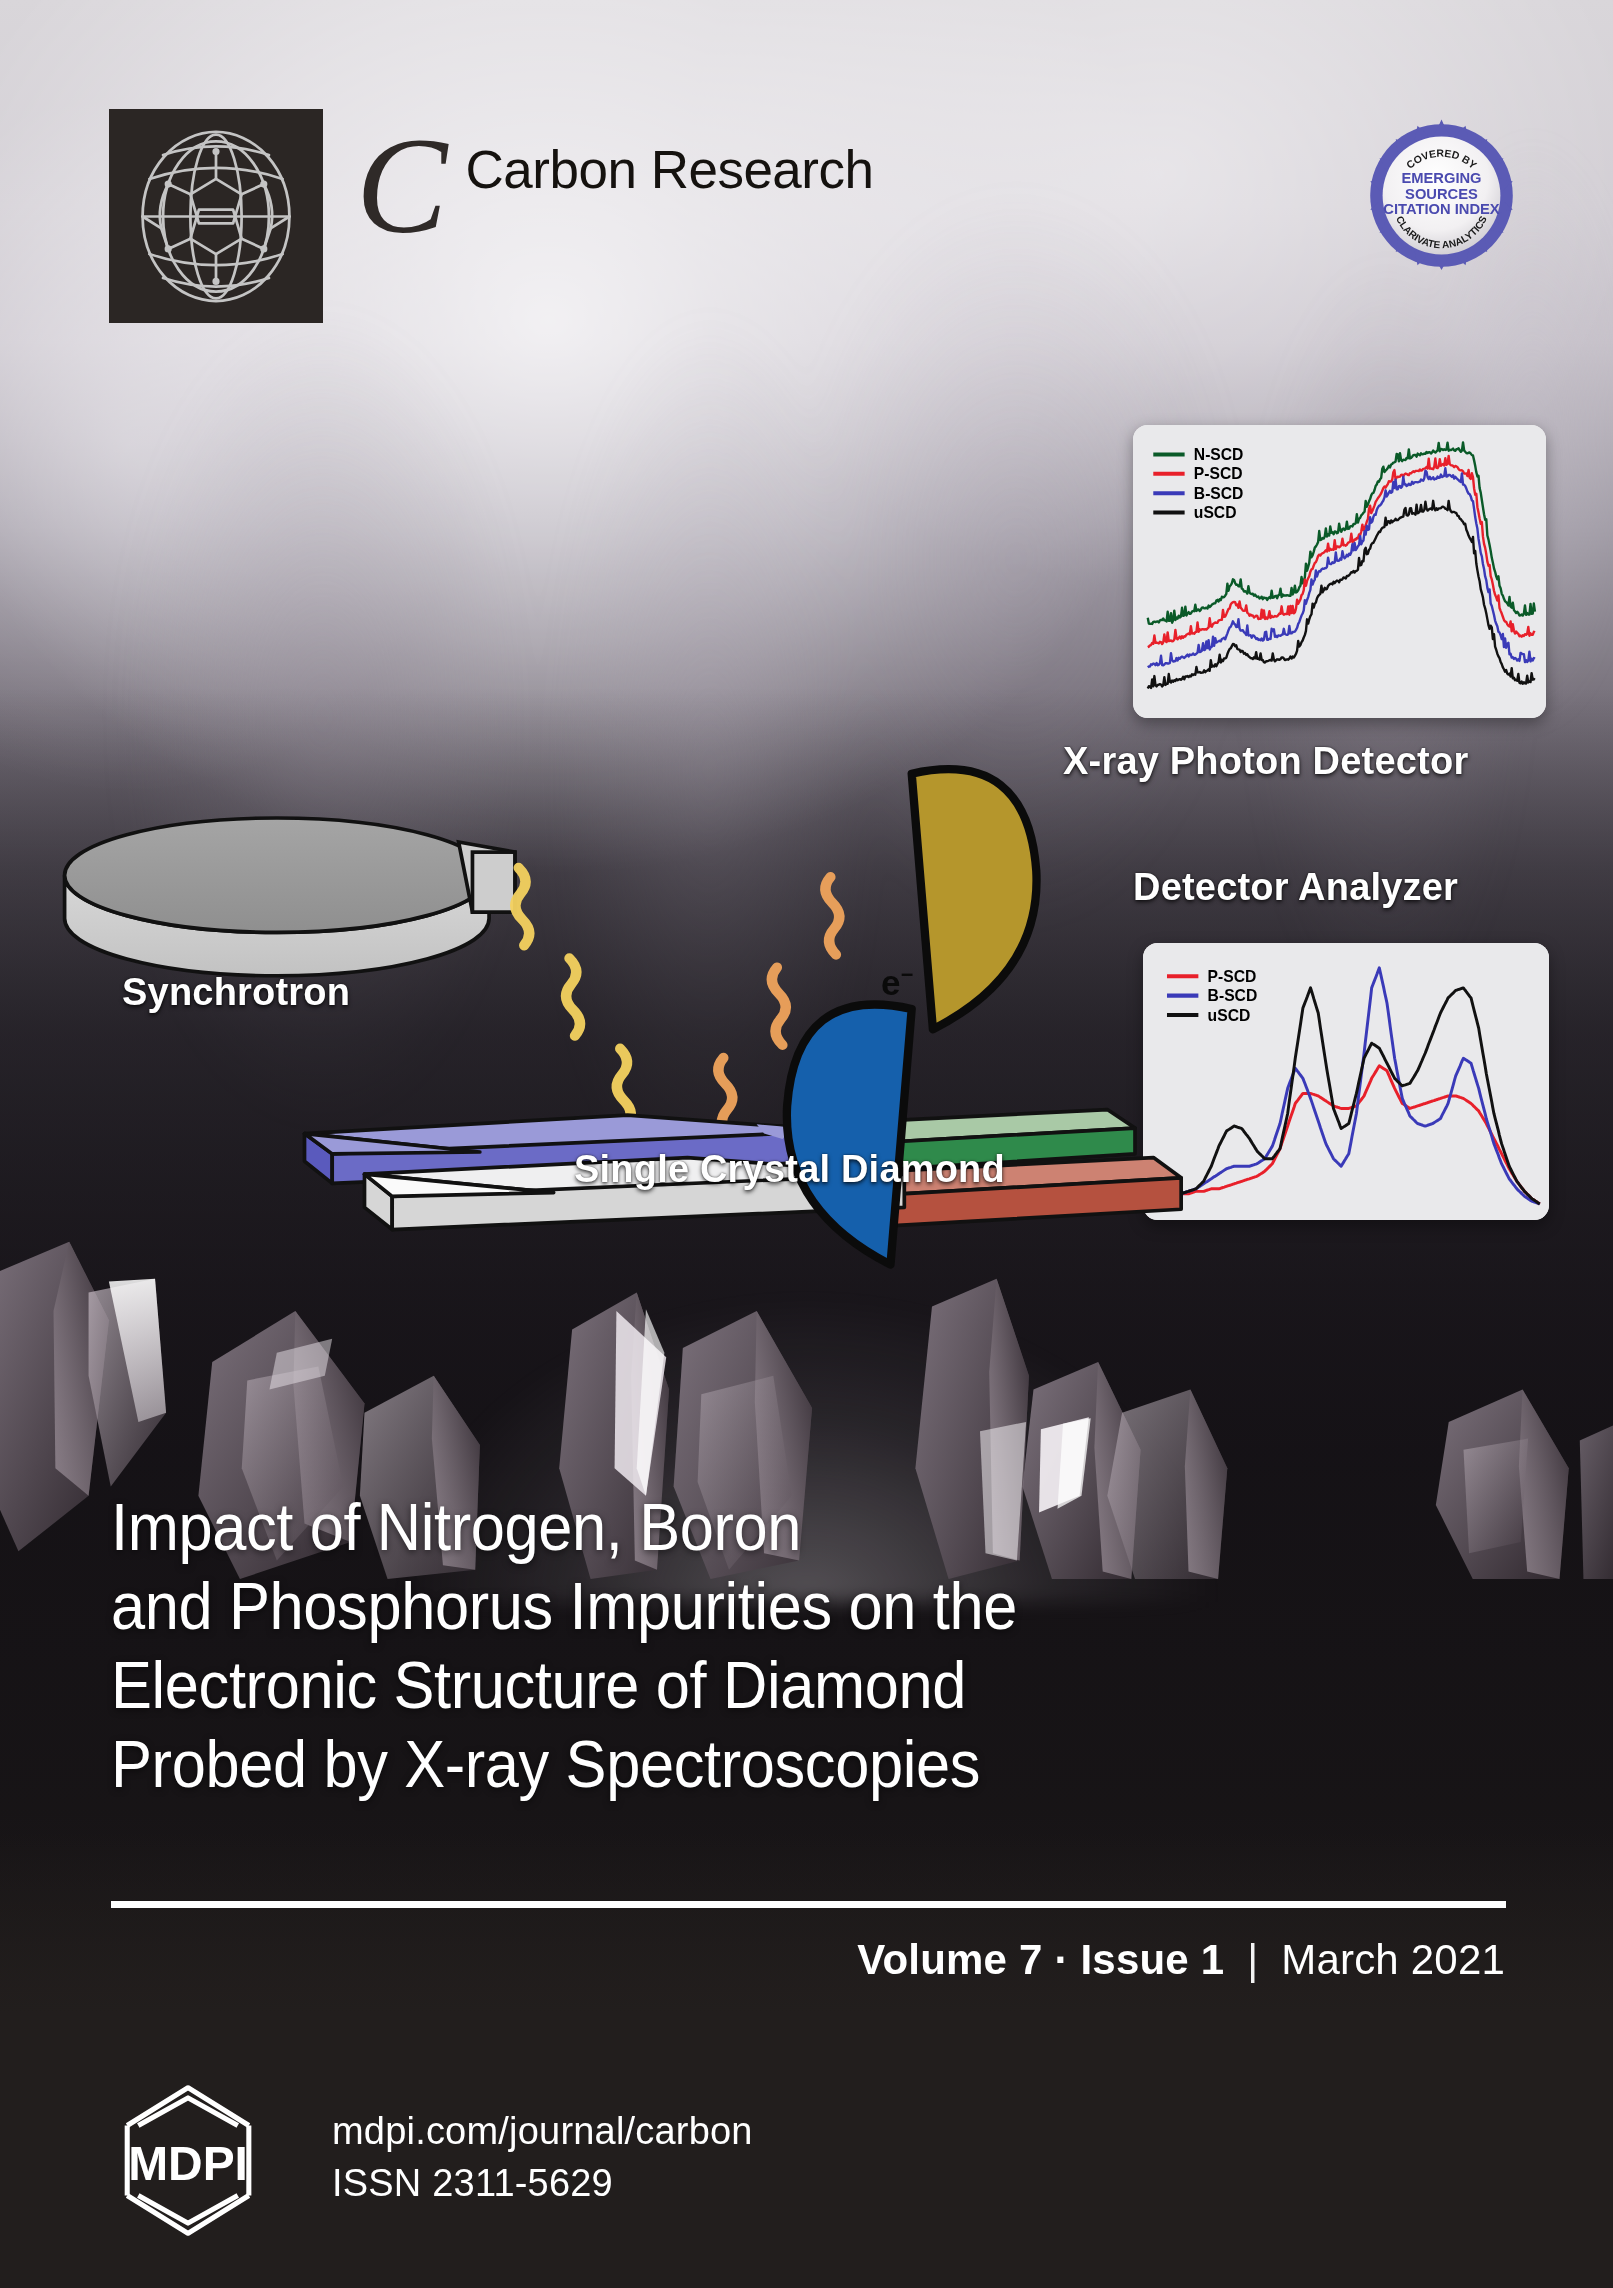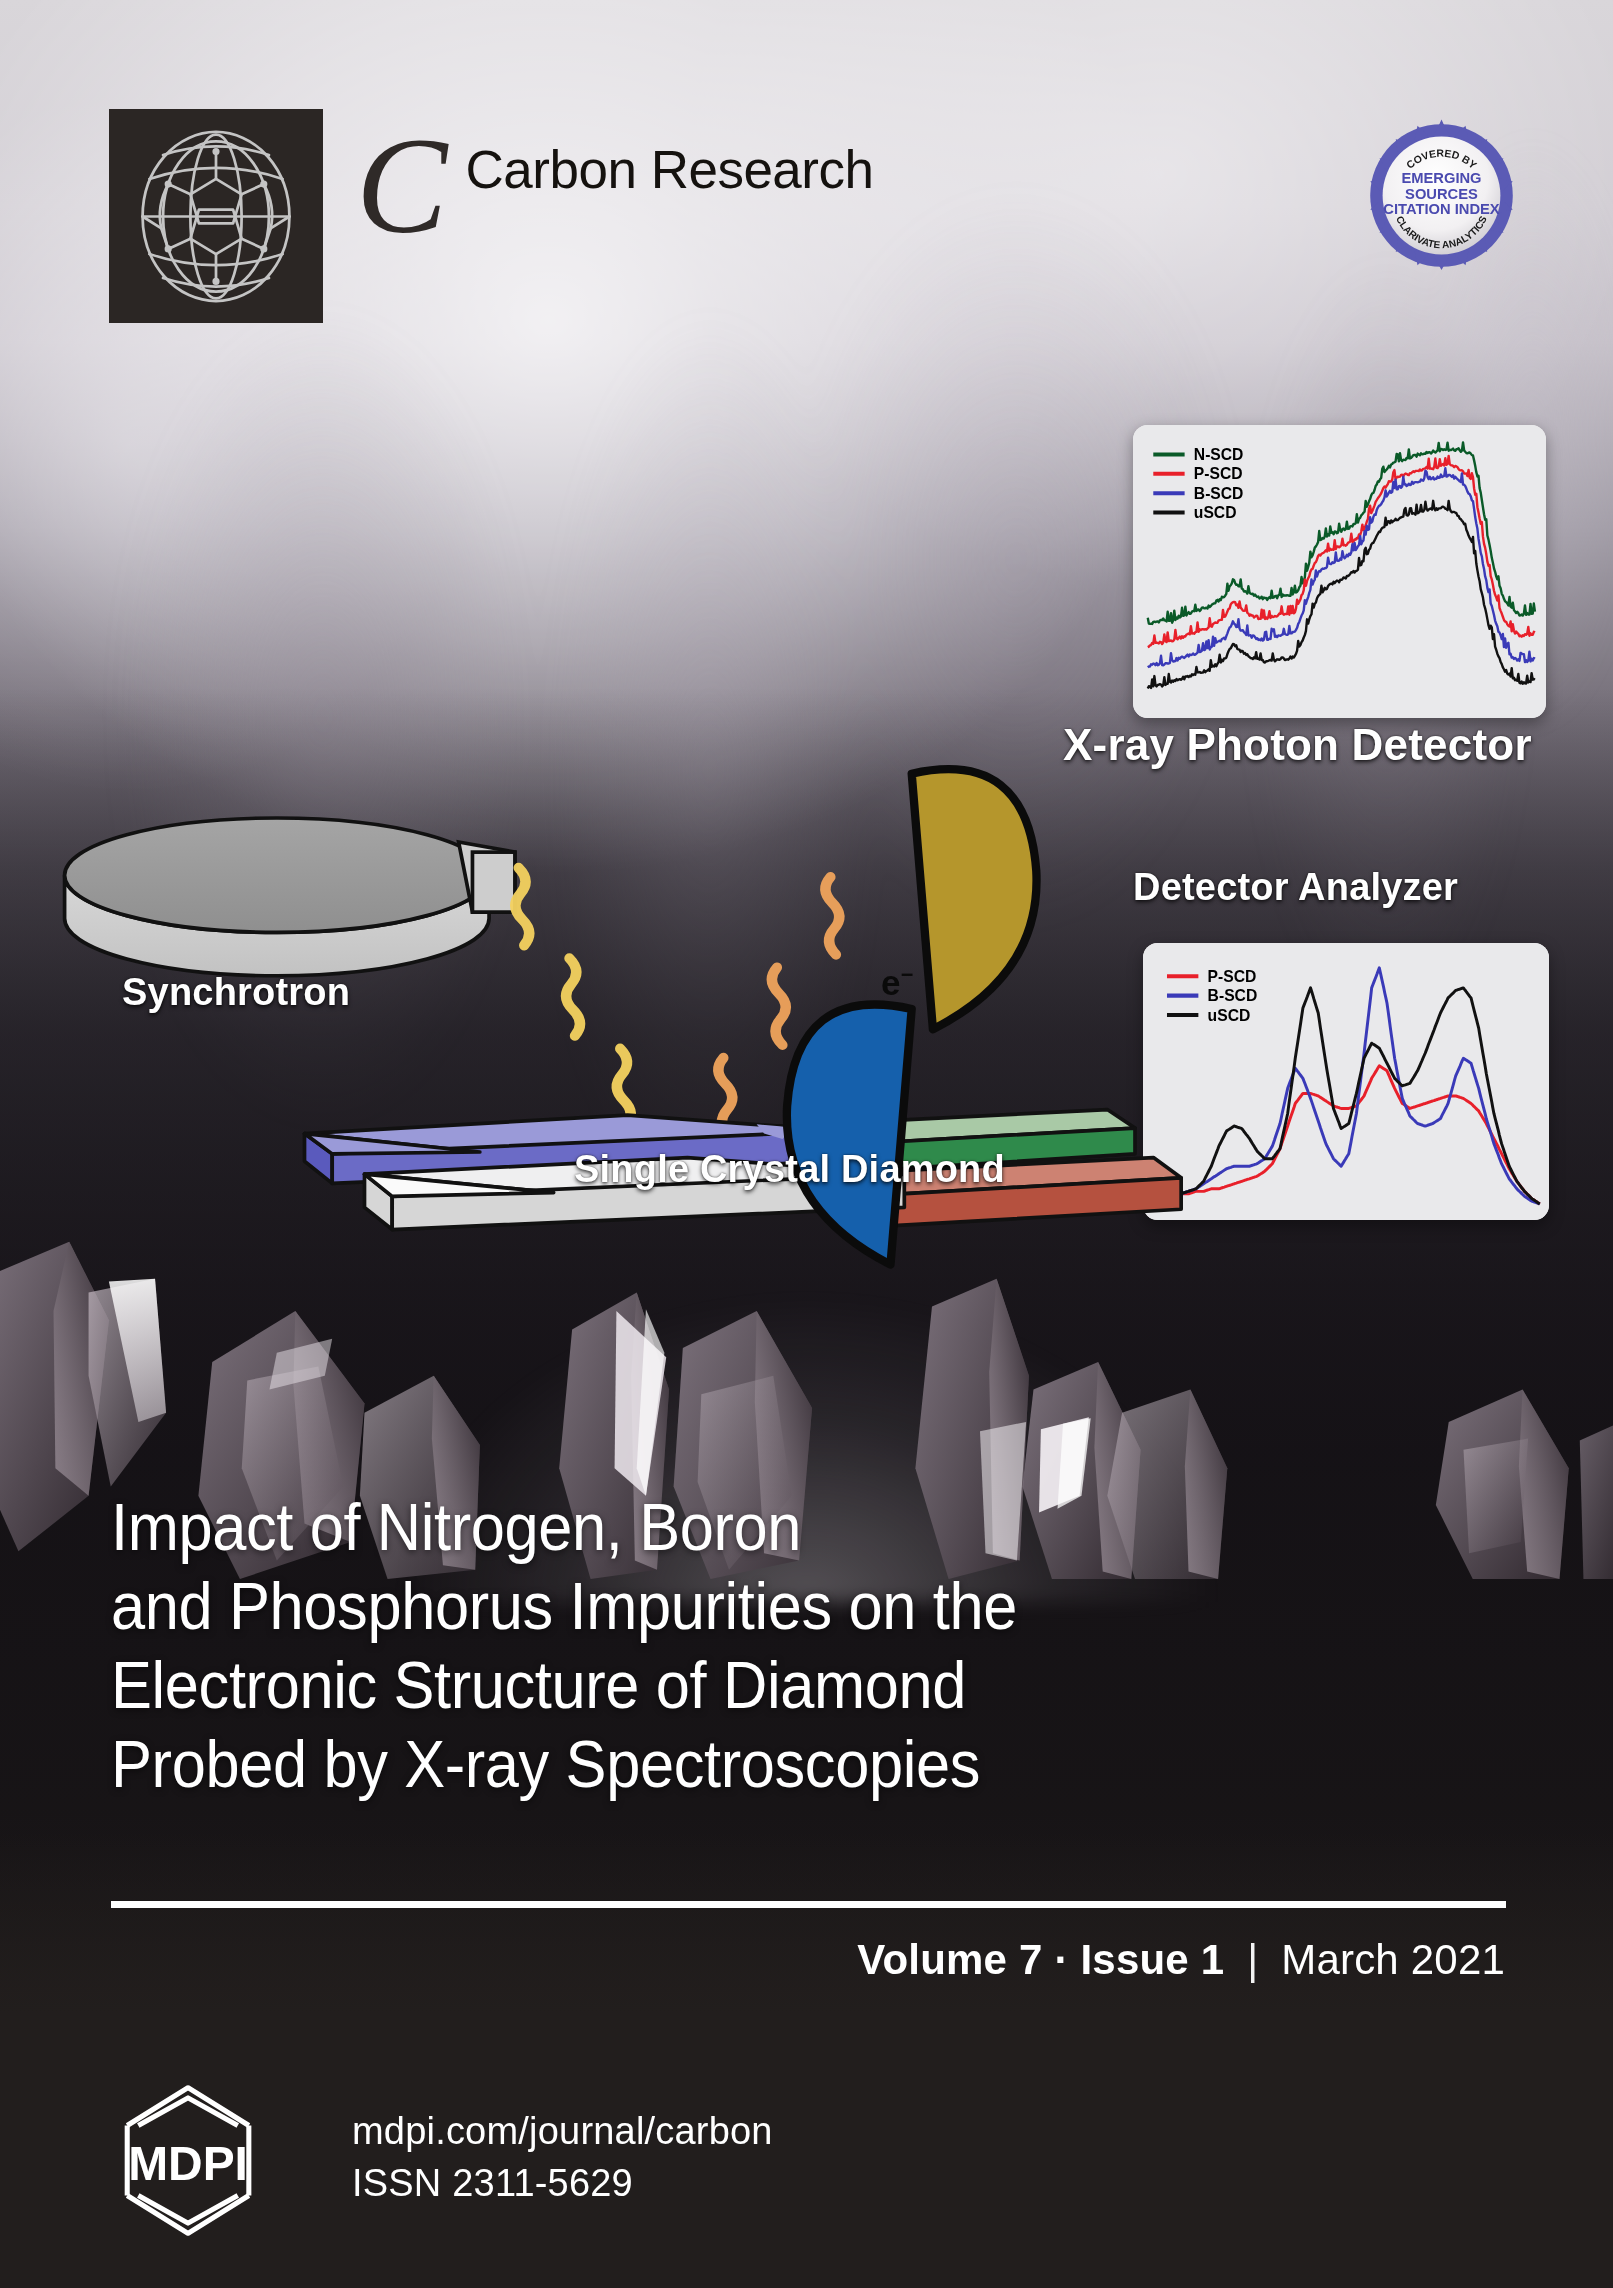--- a/index.html
+++ b/index.html
@@ -108,21 +108,21 @@
   .schematic svg{ display:block; width:100%; height:100%; overflow:visible; }
 
   .diag-label{
     position:absolute; color:#fff; font-family:"Liberation Sans", sans-serif;
     font-weight:700; letter-spacing:0.2px;
     text-shadow:0 1.8px 4.6px rgba(0,0,0,.75), 0 0 1.8px rgba(0,0,0,.6);
     white-space:nowrap;
   }
   #label-synchrotron{ left:122px; top:955px; font-size:38px;margin-top:16px; }
   #label-scd{ left:574px; top:1148px; font-size:38px; }
-  #label-xrd{ left:1063px; top:720px; font-size:44px; }
+  #label-xrd{ left:1063px; top:740px; font-size:38px; }
   #label-ea{ left:1133px; top:866px; font-size:38px; }
   #label-electron{
     left:881px; top:962px; font-size:35px; font-weight:700; color:#0a0a0a;
     text-shadow:none;
   }
   #label-electron sup{ font-size:.62em; vertical-align:super; }
 
   
   .maintitle{
     position:absolute; left:111px; top:1488px; width:1292px;
@@ -140,21 +140,21 @@
   .issueline{
     position:absolute; right:108px; top:1936px;
     font-family:"Liberation Sans Narrow","Liberation Sans", sans-serif;
     font-size:42px; color:#fff; white-space:nowrap; letter-spacing:0.2px;
   }
   .issueline .b{ font-weight:700;text-align:center; }
   .issueline .sep{ font-weight:300; margin:0 11px; opacity:.95; }
   .issueline .lt{ font-weight:400; }
 
   
-  .footer{ position:absolute; left:118px; top:2081px; display:flex; align-items:flex-start;gap:20px; }
+  .footer{ position:absolute; left:118px; top:2081px; display:flex; align-items:flex-start; }
   .mdpi-logo{ width:164px; height:159px; }
   .mdpi-logo svg{ display:block; width:100%; height:100%; }
   .footer-text{
     margin-left:50px; padding-top:24px;
     font-family:"Liberation Sans Narrow","Liberation Sans", sans-serif;
     color:#fff; font-size:38px; line-height:1.38; letter-spacing:0.2px;
   }
 </style>
 </head>
 <body>

